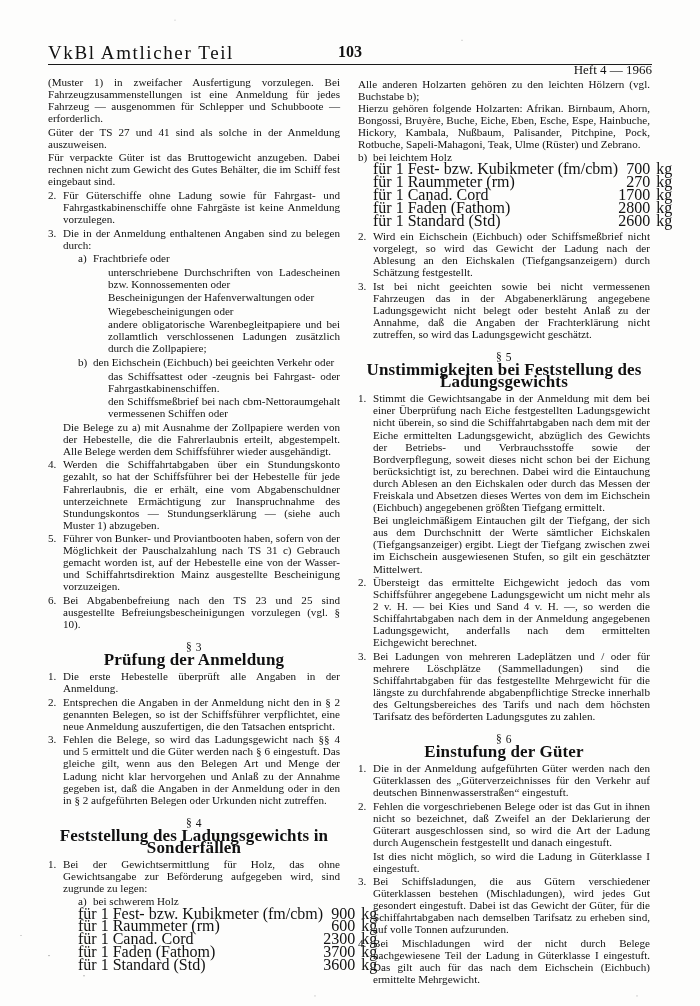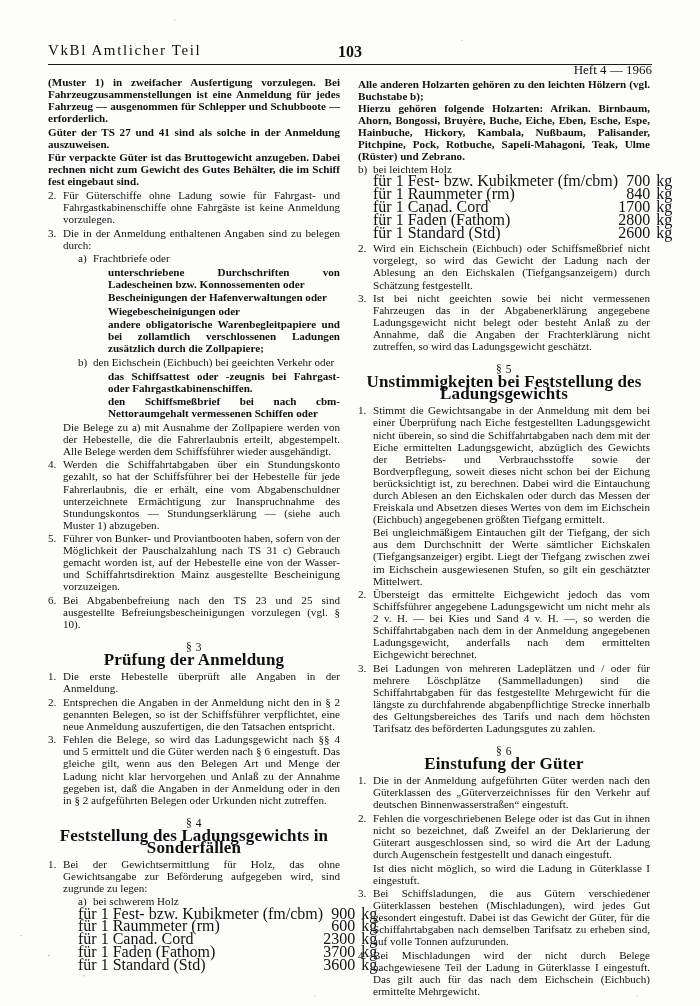--- a/index.html
+++ b/index.html
@@ -25,21 +25,21 @@
     opacity:.9;
   }
   .page{position:absolute;inset:0;}
 
   
   .runhead{
     position:absolute;left:48px;top:42px;width:604px;height:22px;
   }
   .runhead .left{
     position:absolute;left:0;top:0;
-    font-size:15px;letter-spacing:1.6px;
+    font-size:19px;letter-spacing:1.6px;
     font-family:"Liberation Serif", serif;
   }
   .runhead .center{
     position:absolute;left:0;right:0;top:1px;text-align:center;
     font-size:16px;font-weight:bold;
   }
   .runhead .right{
     position:absolute;right:0;top:0;font-size:13px;margin-top:20px;
   }
   .rule{
@@ -66,21 +66,21 @@
     margin-top:1.5px;
   }
   .item > .marker{
     position:absolute;left:0;top:0;width:12px;
     text-align:left;
     font-size:11.1px;
   }
   .item.sub{padding-left:15px;margin-left:15px;}
   .item.sub > .marker{width:13px;}
 
-  .blk{margin-top:1.5px;font-weight:bold;}
+  .blk{margin-top:1.5px;}
   .indent3{margin-left:45px;}
   .tight{margin-top:0;}
 
   
   .para{margin-top:1.5px;}
 
   
   .sect-num{
     text-align:center;font-size:11.5px;margin-top:11px;margin-bottom:1px;
     letter-spacing:.5px;
@@ -235,21 +235,21 @@
 
     <table class="wtable" style="margin-left:15px;">
       <tbody>
         <tr>
           <td class="lbl">für 1 Fest- bzw. Kubikmeter (fm/cbm)</td>
           <td class="val">700</td>
           <td class="unit">kg</td>
         </tr>
         <tr>
           <td class="lbl">für 1 Raummeter (rm)</td>
-          <td class="val">840</td>
+          <td class="val">270</td>
           <td class="unit">kg</td>
         </tr>
         <tr>
           <td class="lbl">für 1 Canad. Cord</td>
           <td class="val">1700</td>
           <td class="unit">kg</td>
         </tr>
         <tr>
           <td class="lbl">für 1 Faden (Fathom)</td>
           <td class="val">2800</td>

